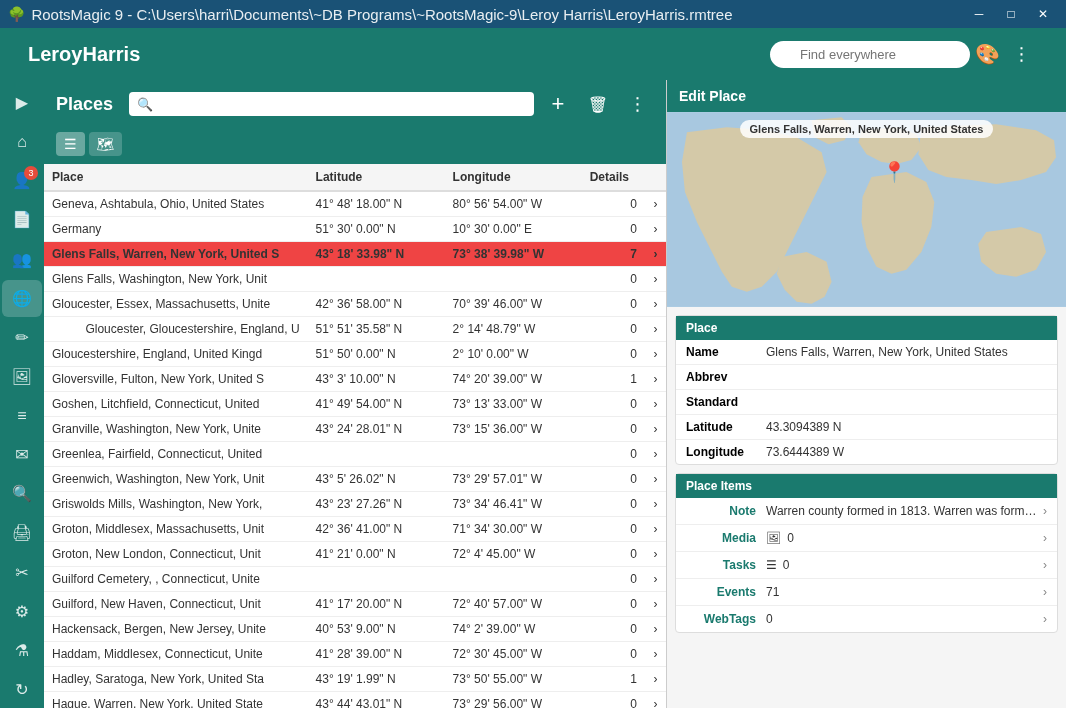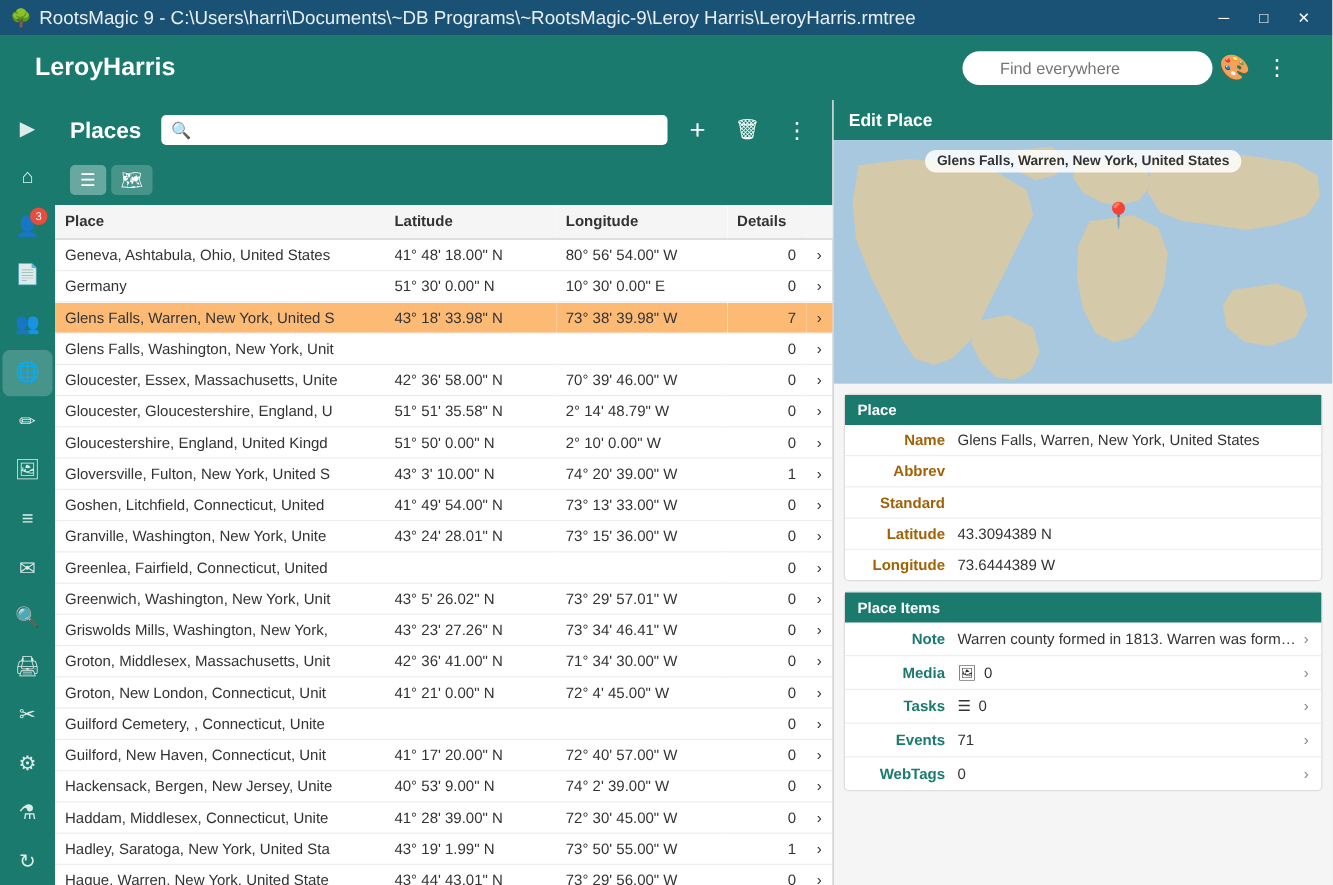--- a/index.html
+++ b/index.html
@@ -208,21 +208,21 @@
       font-weight: 600;
       color: #333;
       position: sticky;
       top: 0;
       z-index: 1;
     }
     .places-table tbody tr {
       border-bottom: 1px solid #eee;
       cursor: pointer;
     }
-    .places-table tbody tr.selected { background: #fdba74; }
+    .places-table tbody tr.selected { background: #ef4444; font-weight: bold; }
     .places-table tbody td {
       padding: 5px 8px;
       color: #333;
       white-space: nowrap;
       overflow: hidden;
       text-overflow: ellipsis;
       max-width: 250px;
     }
     .details-cell { text-align: right; color: #555; }
     .chevron-cell { color: #888; text-align: center; width: 20px; }
@@ -298,22 +298,22 @@
     }
     .field-row {
       display: flex;
       padding: 5px 10px;
       border-bottom: 1px solid #eee;
       align-items: flex-start;
     }
     .field-row:last-child { border-bottom: none; }
     .field-label {
       width: 80px;
-      text-align: right;
-      color: #a16207;
+      text-align: left;
+      color: #000000;
       font-weight: 600;
       font-size: 12px;
       padding-right: 10px;
       flex-shrink: 0;
     }
     .field-value {
       flex: 1;
       color: #333;
       font-size: 12px;
     }
@@ -497,21 +497,21 @@
               <td class="col-arr chevron-cell">›</td>
             </tr>
             <tr>
               <td class="col-place" style="max-width: 250px; overflow: hidden; text-overflow: ellipsis;">Gloucester, Essex, Massachusetts, Unite</td>
               <td class="col-lat">42° 36' 58.00" N</td>
               <td class="col-lon">70° 39' 46.00" W</td>
               <td class="col-det details-cell">0</td>
               <td class="col-arr chevron-cell">›</td>
             </tr>
             <tr>
-              <td class="col-place" style="max-width: 250px; overflow: hidden; text-overflow: ellipsis;">Gloucester, Gloucestershire, England, U</td>
+              <td class="col-place" style="max-width: 250px; overflow: hidden; text-overflow: ellipsis; text-align: right;">Gloucester, Gloucestershire, England, U</td>
               <td class="col-lat">51° 51' 35.58" N</td>
               <td class="col-lon">2° 14' 48.79" W</td>
               <td class="col-det details-cell">0</td>
               <td class="col-arr chevron-cell">›</td>
             </tr>
             <tr>
               <td class="col-place" style="max-width: 250px; overflow: hidden; text-overflow: ellipsis;">Gloucestershire, England, United Kingd</td>
               <td class="col-lat">51° 50' 0.00" N</td>
               <td class="col-lon">2° 10' 0.00" W</td>
               <td class="col-det details-cell">0</td>

